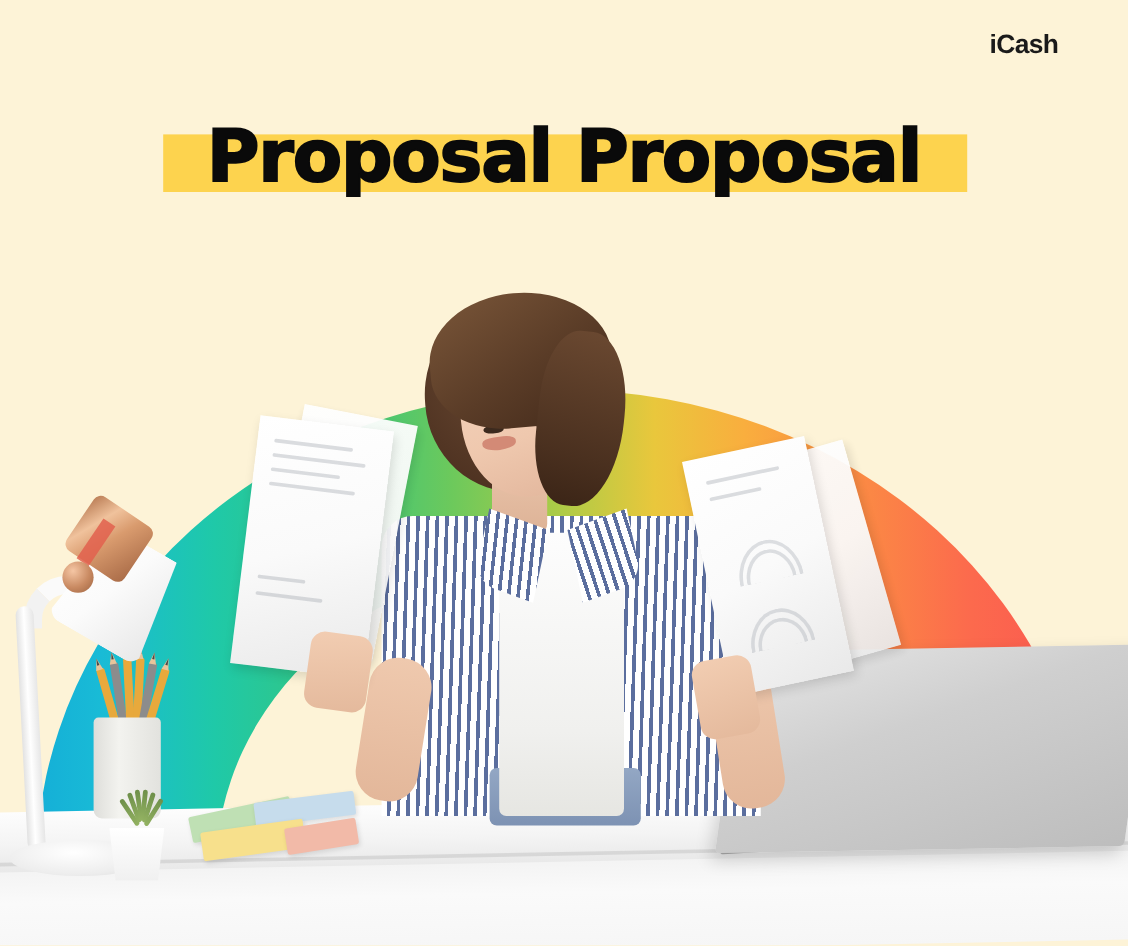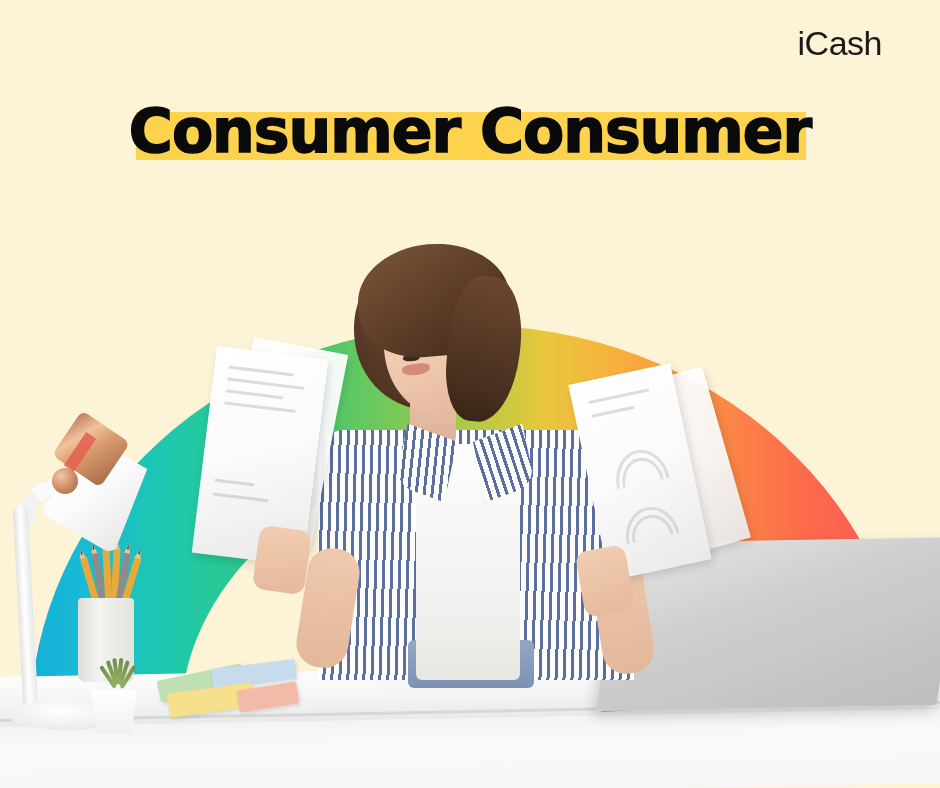--- a/index.html
+++ b/index.html
@@ -13,21 +13,21 @@
   #stage {
     position:relative;
     width:940px; height:788px;
     background:#FDF3D7;
     overflow:hidden;
   }
 
   
   #logo {
     position:absolute; top:24px; right:58px;
-    font-size:34px; font-weight:normal;
+    font-size:22px; font-weight:bold;
     letter-spacing:-0.5px;
     color:#1A1A1A;
   }
 
   
   #headline-wrap {
     position:absolute; top:100px; left:0; width:940px;
     text-align:center;
   }
   #highlight-band {
@@ -450,18 +450,18 @@
       <div class="paper-curve" style="left:30px; top:144px; width:42px; height:24px;"></div>
     </div>
     <div class="paper" style="left:646px; top:374px; width:82px; height:178px; transform:rotate(-16deg); z-index:31; opacity:.95;"></div>
 
     <div class="hand" style="left:256px; top:528px; width:52px; height:64px; transform:rotate(8deg);"></div>
     <div class="hand" style="left:580px; top:548px; width:50px; height:66px; transform:rotate(-10deg);"></div>
   </div>
 
   <div id="headline-wrap">
     <div id="highlight-band"></div>
-    <div id="headline">Consumer Consumer</div>
+    <div id="headline">Proposal Proposal</div>
   </div>
 
   <div id="logo">iCash</div>
 
 </div>
 
 </body></html>

